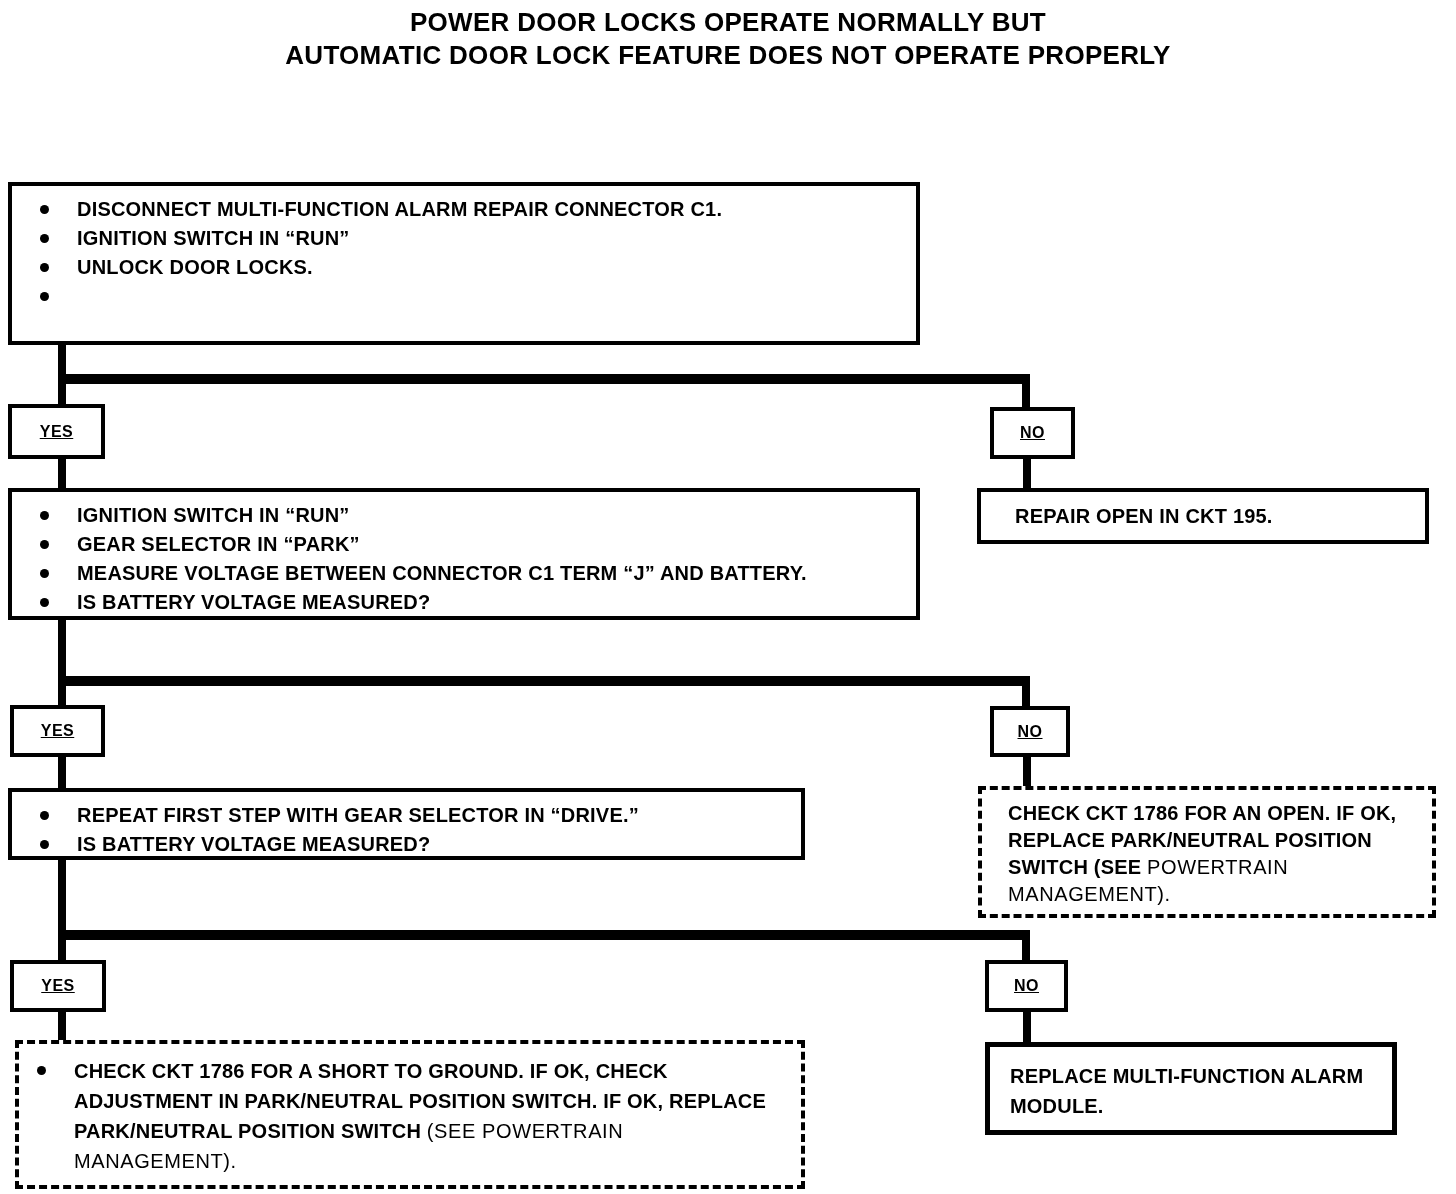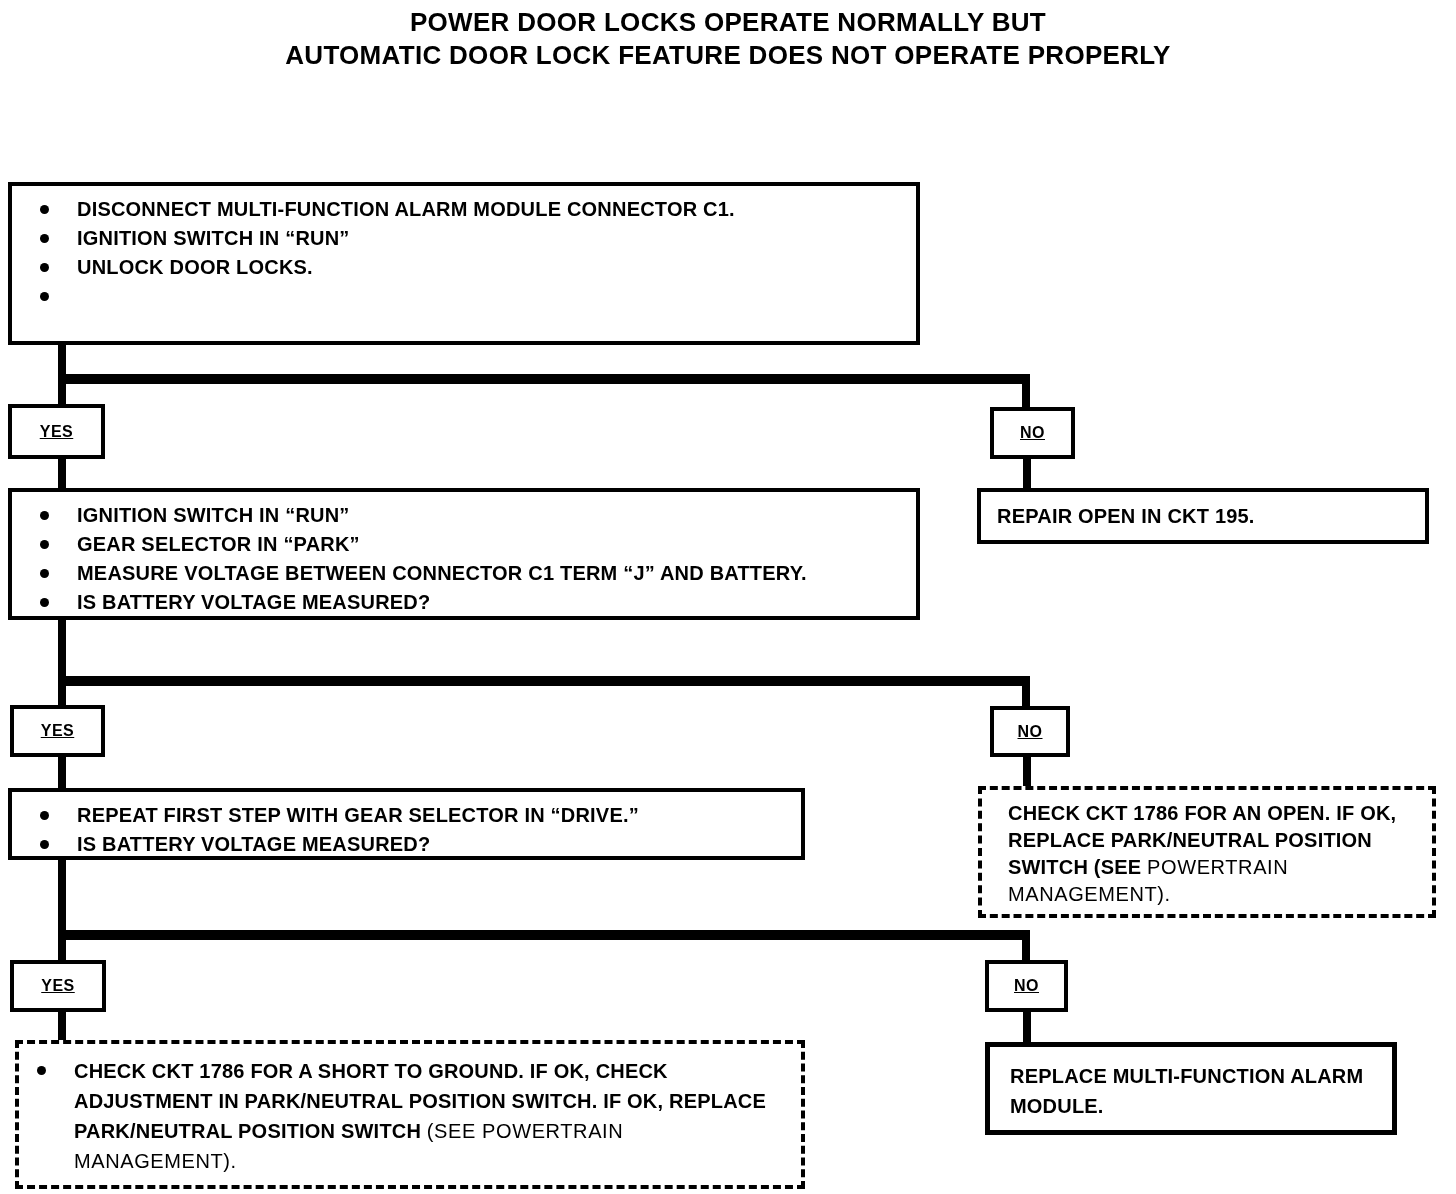--- a/index.html
+++ b/index.html
@@ -21,21 +21,21 @@
   .brow{display:flex;align-items:flex-start;margin-bottom:8px;line-height:21px;}
   .dot{width:9px;height:9px;border-radius:50%;background:#000;flex:0 0 9px;margin:6px 0 0 10px;}
   .btxt{margin-left:28px;}
 
   
   .yesno{display:flex;align-items:center;justify-content:center;
          font-size:16px;font-weight:700;letter-spacing:.5px;text-decoration:underline;}
 
   
   .plain{display:flex;align-items:center;font-size:20px;font-weight:700;letter-spacing:.2px;}
-  .plain .inner{padding:0 20px 0 16px;line-height:30px;}
+  .plain .inner{padding:0 20px 0 34px;line-height:30px;}
   .wrapbox{font-size:20px;font-weight:700;letter-spacing:.2px;line-height:27px;}
   .wrapbox .inner{padding:10px 30px 0 26px;}
   .lightseg{font-weight:400;letter-spacing:.6px;}
 
   
   .line{position:absolute;background:#000;}
 </style>
 </head>
 <body>
 
@@ -43,21 +43,21 @@
 
   <div class="title-block">
     <div class="title-sub">POWER DOOR LOCKS OPERATE NORMALLY BUT</div>
     <div class="title-sub">AUTOMATIC DOOR LOCK FEATURE DOES NOT OPERATE PROPERLY</div>
   </div>
 
   <div class="box" style="left:8px;top:182px;width:912px;height:163px;">
     <div class="content">
       <div class="brow">
           <span class="dot"></span>
-          <span class="btxt">DISCONNECT MULTI-FUNCTION ALARM MODULE CONNECTOR C1.</span>
+          <span class="btxt">DISCONNECT MULTI-FUNCTION ALARM REPAIR CONNECTOR C1.</span>
         </div>
       <div class="brow">
           <span class="dot"></span>
           <span class="btxt">IGNITION SWITCH IN “RUN”</span>
         </div>
       <div class="brow">
           <span class="dot"></span>
           <span class="btxt">UNLOCK DOOR LOCKS.</span>
         </div>
       <div class="brow">

